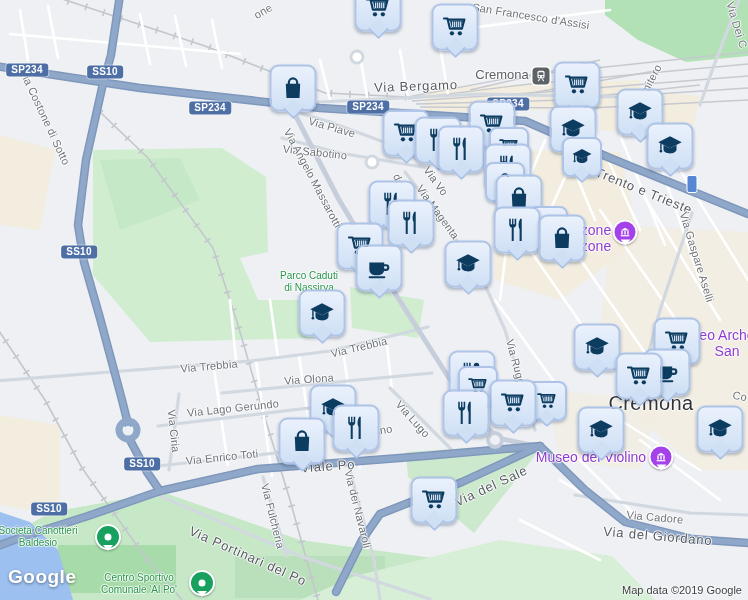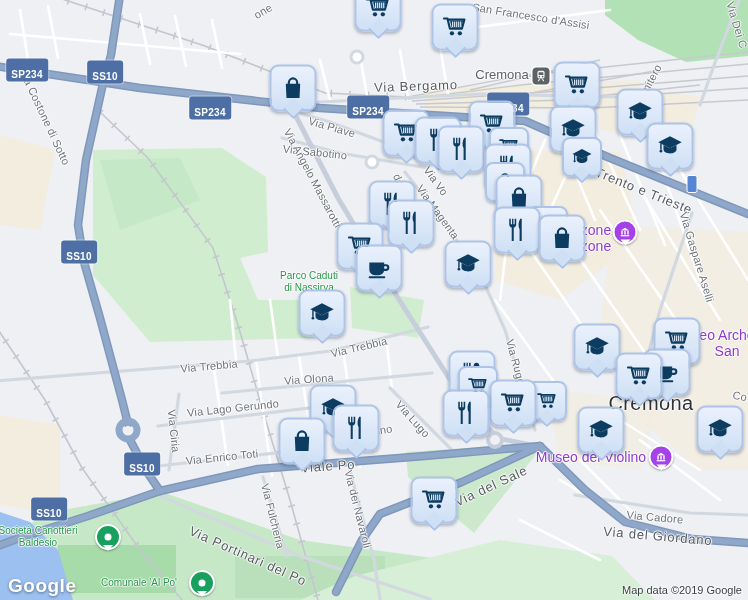--- a/index.html
+++ b/index.html
@@ -4,21 +4,21 @@
 <style>
   html,body{margin:0;padding:0;background:#fff;}
   .map{position:relative;width:748px;height:600px;overflow:hidden;background:#eef0f3;
        font-family:"Liberation Sans",sans-serif;}
   .map svg.base{position:absolute;left:0;top:0;z-index:1;}
   .road-label{position:absolute;font-size:11px;color:#6d7278;white-space:nowrap;z-index:6;
       letter-spacing:.2px;
       text-shadow:-1px 0 1px #fff,1px 0 1px #fff,0 -1px 1px #fff,0 1px 1px #fff;}
   .road-label.big{font-size:13px;color:#565b62;letter-spacing:.8px;}
   .badge{position:absolute;background:#4e6fa5;color:#fff;font-size:10px;font-weight:bold;
-      padding:10px 5px 2px;border-radius:3px;z-index:8;letter-spacing:.3px;
+      padding:0 5px 2px;border-radius:3px;z-index:8;letter-spacing:.3px;
       box-shadow:0 0 0 1px rgba(255,255,255,.4);}
   .place{position:absolute;transform:translate(-50%,-50%);text-align:center;z-index:7;line-height:1.15;
       text-shadow:-1px 0 1px #fff,1px 0 1px #fff,0 -1px 1px #fff,0 1px 1px #fff;white-space:nowrap;}
   .place--park{color:#27964a;font-size:10px;}
   .place--museum{color:#8e3ad0;font-size:14px;}
   .place--city{color:#2f3338;font-size:20px;letter-spacing:.4px;}
   .place--town{color:#5c6166;font-size:13px;}
   .marker{position:absolute;width:43px;height:43px;border-radius:9px;
       background:linear-gradient(180deg,#eaf1fc 0%,#cfe0f5 100%);
       border:2px solid #adc3e7;box-shadow:0 2px 3px rgba(40,60,90,.3);
@@ -42,21 +42,21 @@
       display:flex;align-items:center;justify-content:center;}
   .poi-museum svg{width:13px;height:13px;}
   .poi-museum::after{content:'';position:absolute;left:50%;bottom:-8px;border:5px solid transparent;
       border-top:6px solid #fff;transform:translateX(-50%);}
   .station{position:absolute;width:17px;height:17px;border-radius:4px;background:#5d6267;
       box-shadow:0 0 0 1.5px #fff;transform:translate(-50%,-50%);z-index:9;
       display:flex;align-items:center;justify-content:center;}
   .station svg{width:13px;height:13px;}
   .bus-stop{position:absolute;width:9px;height:16px;border-radius:2.5px;background:#5585d3;
       border:1.5px solid #fff;transform:translate(-50%,-50%);z-index:9;}
-  .google-logo{position:absolute;left:8px;bottom:3px;color:#fff;font-size:19px;font-weight:bold;
+  .google-logo{position:absolute;left:8px;bottom:12px;color:#fff;font-size:19px;font-weight:bold;
       letter-spacing:.5px;text-shadow:0 1px 3px rgba(0,0,0,.45);z-index:50;}
   .attribution{position:absolute;right:6px;bottom:4px;font-size:11px;color:#3b3e42;z-index:50;
       text-shadow:0 0 2px #fff,0 0 2px #fff,0 0 3px #fff;}
 </style>
 </head>
 <body>
 
 <div class="map" id="map">
 
   <svg class="base" width="748" height="600" viewBox="0 0 748 600">
@@ -219,20 +219,21 @@
       </div>
       <div class="place place--park" style="left: 309px; top: 281px;">
         <div>Parco Caduti</div>
         <div>di Nassirya</div>
       </div>
       <div class="place place--park" style="left: 38px; top: 536px;">
         <div>Società Canottieri</div>
         <div>Baldesio</div>
       </div>
       <div class="place place--park" style="left: 139px; top: 583px;">
+        <div>Centro Sportivo</div>
         <div>Comunale 'Al Po'</div>
       </div>
       <div class="place place--museum" style="left: 596px; top: 238px;">
         <div>zone</div>
         <div>zone</div>
       </div>
       <div class="place place--museum" style="left: 591px; top: 457px;">
         <div>Museo del Violino</div>
       </div>
       <div class="place place--museum" style="left: 727px; top: 343px;">

